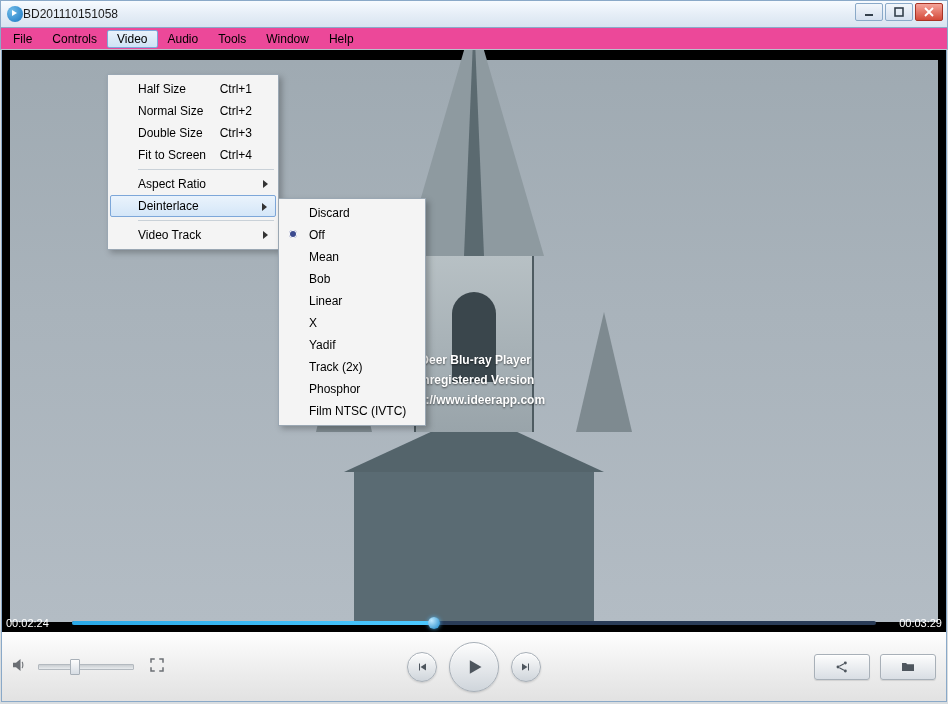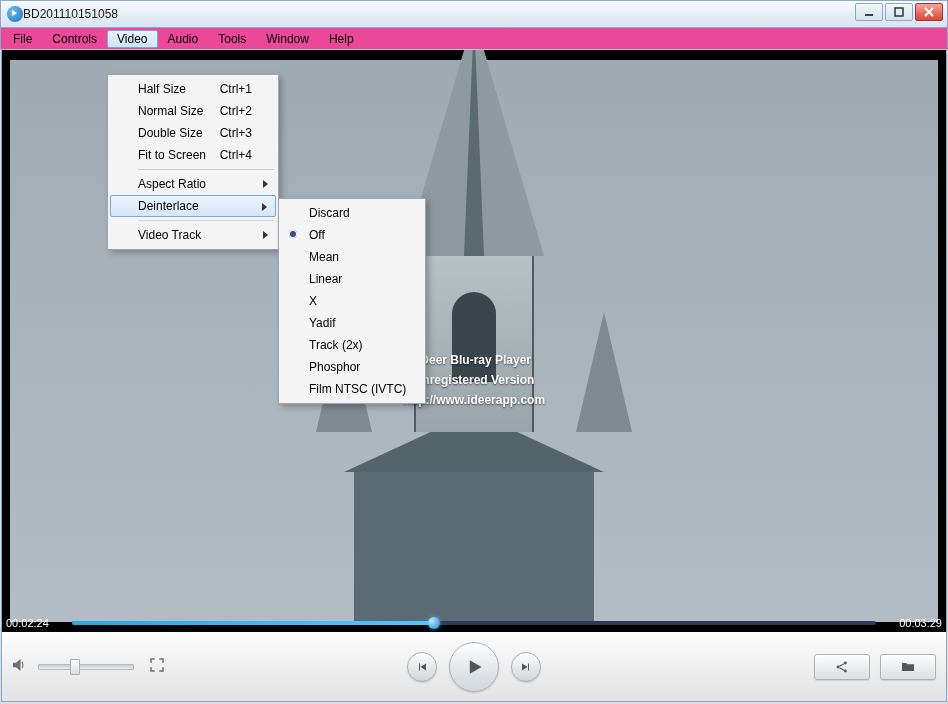--- a/index.html
+++ b/index.html
@@ -322,20 +322,23 @@
           <span>Discard</span>
         </div>
       <div class="dd-row">
         <span class="radio"></span>
         <span>Off</span>
       </div>
       <div class="dd-row">
           <span>Mean</span>
         </div>
       <div class="dd-row">
+          <span>Bob</span>
+        </div>
+      <div class="dd-row">
           <span>Linear</span>
         </div>
       <div class="dd-row">
           <span>X</span>
         </div>
       <div class="dd-row">
           <span>Yadif</span>
         </div>
       <div class="dd-row">
           <span>Track (2x)</span>

